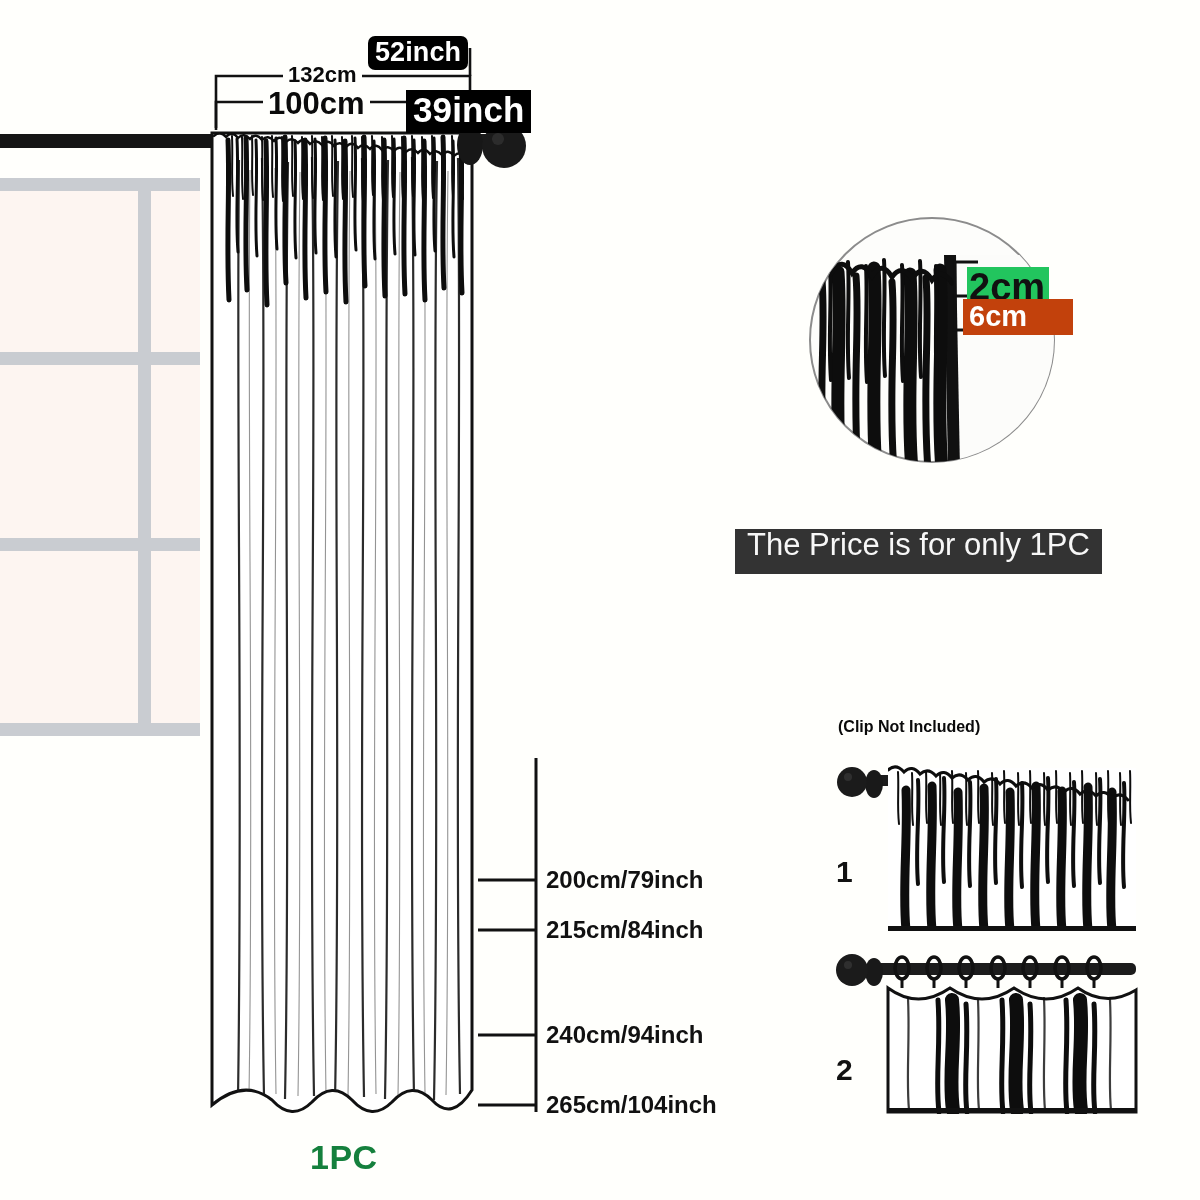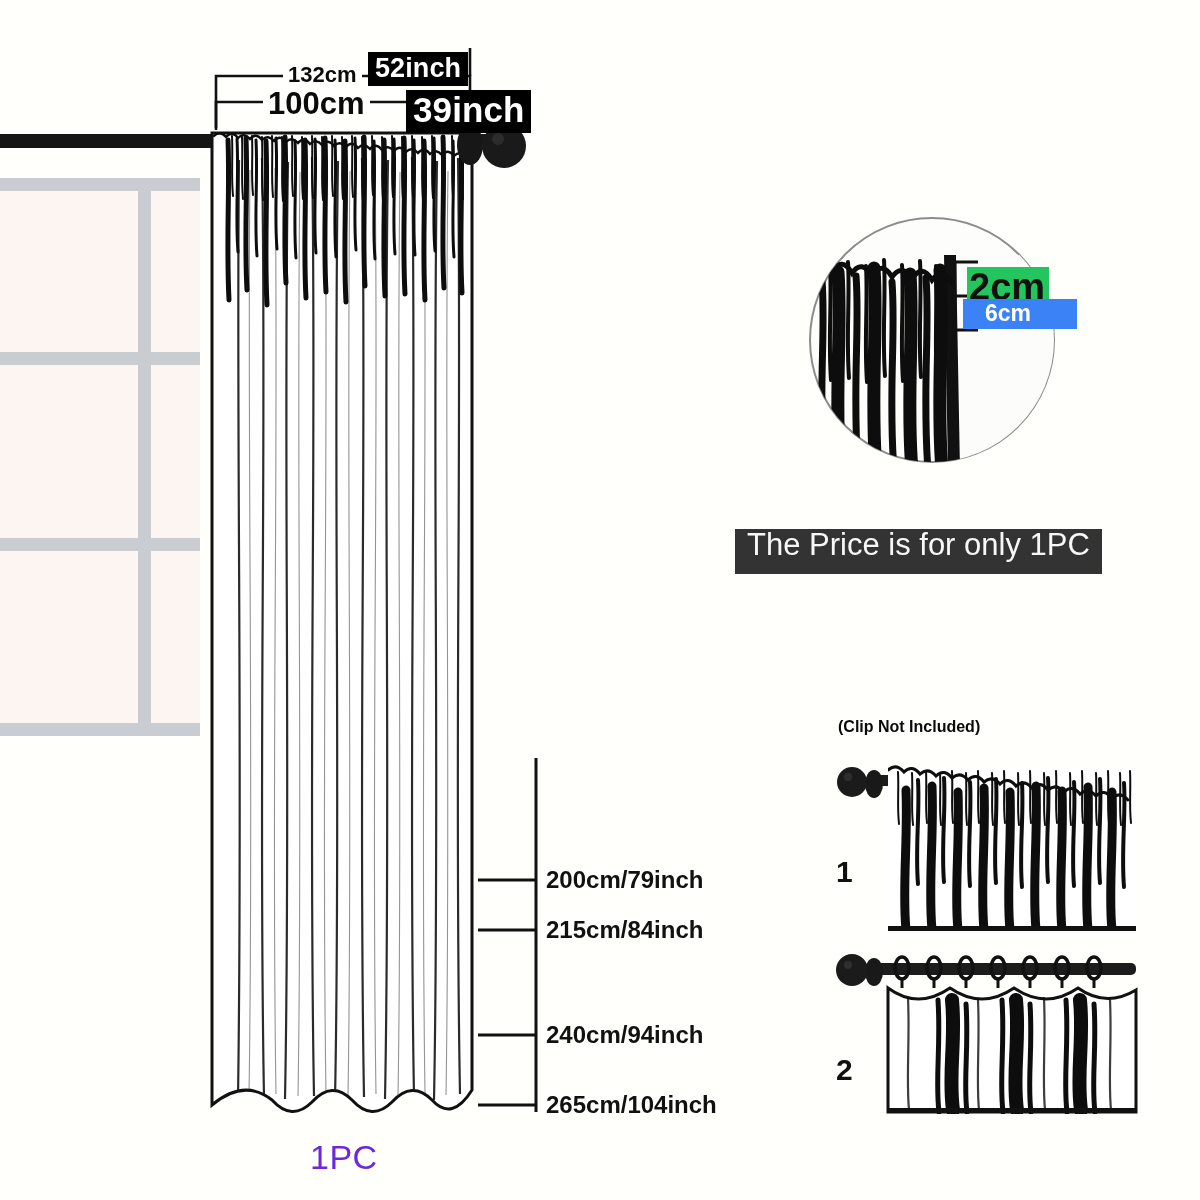--- a/index.html
+++ b/index.html
@@ -16,21 +16,21 @@
   
   .chip{
     position:absolute;
     background:#000;color:#fff;
     font-weight:700;
     letter-spacing:.1px;
     padding:2px 7px 4px 7px;
     white-space:nowrap;
     line-height:1.05;
   }
-  .chip-52{left:368px;top:52px;font-size:27px;}
+  .chip-52{left:368px;top:36px;font-size:27px;border-radius:7px;}
   .chip-39{left:406px;top:90px;font-size:35px;}
 
   .dimtext{
     position:absolute;
     color:#0a0a0a;font-weight:700;
     background:#fffffc;
     padding:0 5px;white-space:nowrap;
     line-height:1;
   }
   .t132{left:283px;top:64px;font-size:22px;}
@@ -41,34 +41,34 @@
     color:#111;font-weight:700;font-size:24px;
     white-space:nowrap;line-height:1;
   }
   .len0{left:546px;top:868px;}
   .len1{left:546px;top:918px;}
   .len2{left:546px;top:1023px;}
   .len3{left:546px;top:1093px;}
 
   .pc-label{
     position:absolute;left:310px;top:1138px;
-    font-size:34px;font-weight:400;color:#6d28d9;
+    font-size:34px;font-weight:700;color:#15803d;
     letter-spacing:.5px;
   }
 
   
   .cm2{
     position:absolute;left:967px;top:267px;
     font-size:38px;font-weight:700;color:#111;
     line-height:1;background:#22c55e;padding:1px 4px 2px 2px;
   }
   .cm6{
     position:absolute;left:963px;top:299px;
-    font-size:23px;font-weight:700;color:#fff;
-    line-height:1;background:#3b82f6;padding:3px 46px 4px 22px;
+    font-size:29px;font-weight:700;color:#fff;
+    line-height:1;background:#c2410c;padding:3px 46px 4px 6px;
   }
 
   
   .banner{
     position:absolute;background:#333333;color:#f7f7f7;
     font-weight:400;white-space:nowrap;
     line-height:1;
   }
   .banner-price{left:735px;top:529px;font-size:31px;padding:0 12px 14px 12px;}
   .banner-sheer{left:735px;top:595px;font-size:31px;padding:12px 14px 14px 12px;}

